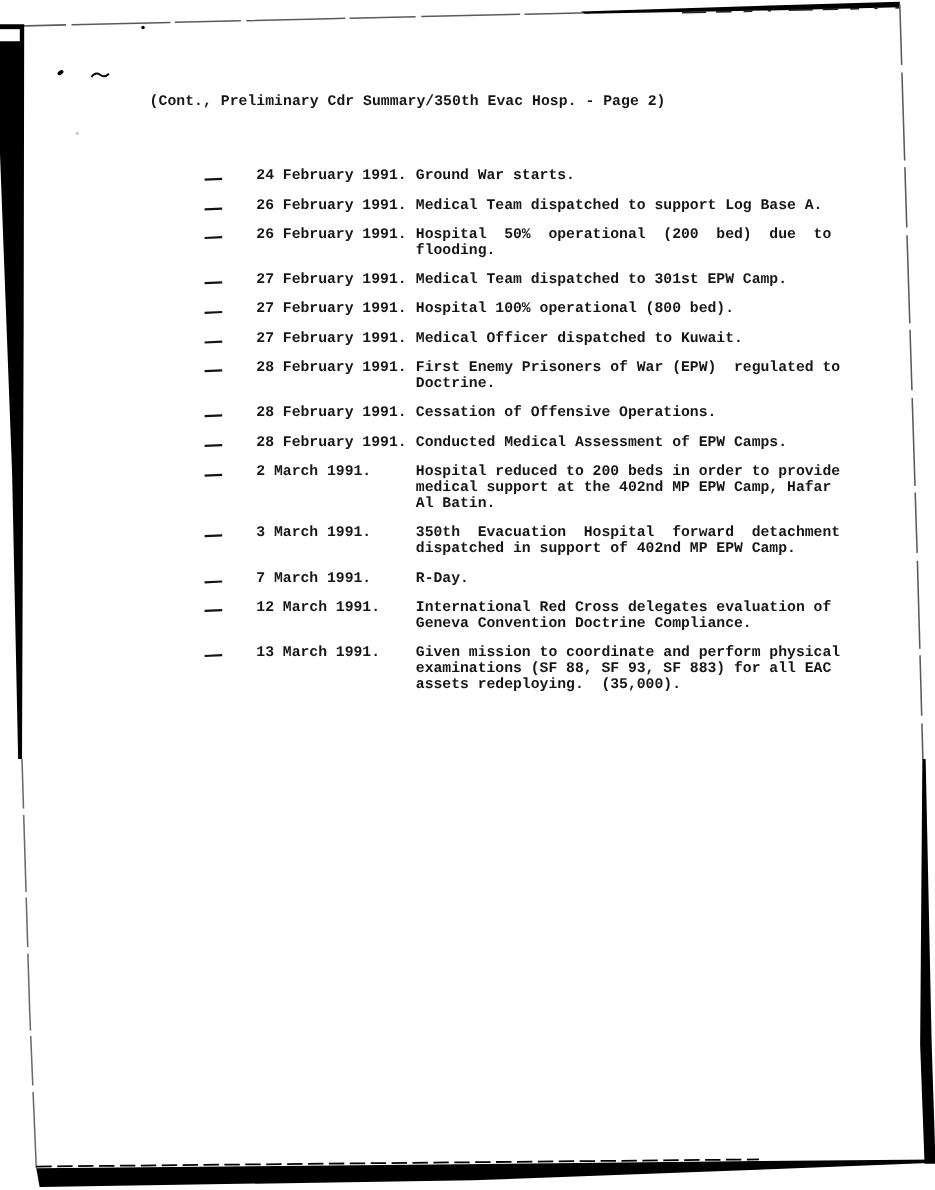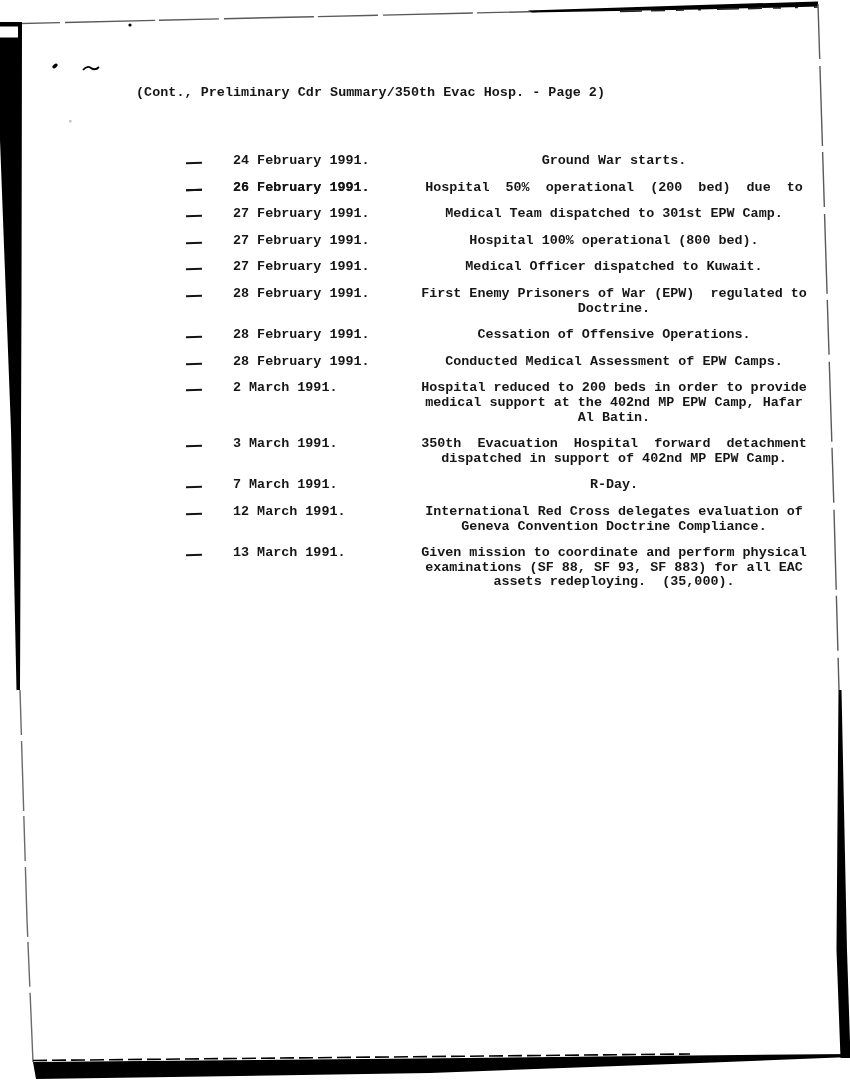--- a/index.html
+++ b/index.html
@@ -17,21 +17,21 @@
     color:#161616;font-weight:700;font-size:13.4px;
   }
   .header{
     position:absolute;left:136px;top:85px;
     white-space:pre;letter-spacing:0.05px;
   }
   .entries{
     position:absolute;left:0;top:154px;width:850px;
     line-height:14.6px;
   }
-  .entry{position:relative;margin-bottom:12px;text-align:center;}
+  .entry{position:relative;margin-bottom:12px;}
   .entry .tick{
     position:absolute;left:186px;top:8px;
     width:16px;height:2px;background:#141414;
     transform:rotate(-2.5deg);
   }
   .entry .date{position:absolute;left:233px;top:0;white-space:pre;}
   .entry .desc{margin-left:378px;}
   .entry .desc .dline{white-space:pre;}
 </style>
 </head>
@@ -68,27 +68,31 @@
     <span class="tick"></span>
     <span class="date">24 February 1991.</span>
     <div class="desc">
             <div class="dline">Ground War starts.</div>
           </div>
   </div>
 
   <div class="entry">
     <span class="tick"></span>
     <span class="date">26 February 1991.</span>
+    <div class="desc">
+            <div class="dline">Medical Team dispatched to support Log Base A.</div>
+          </div>
   </div>
 
   <div class="entry">
     <span class="tick"></span>
     <span class="date">26 February 1991.</span>
     <div class="desc">
             <div class="dline">Hospital  50%  operational  (200  bed)  due  to</div>
+            <div class="dline">flooding.</div>
           </div>
   </div>
 
   <div class="entry">
     <span class="tick"></span>
     <span class="date">27 February 1991.</span>
     <div class="desc">
             <div class="dline">Medical Team dispatched to 301st EPW Camp.</div>
           </div>
   </div>

